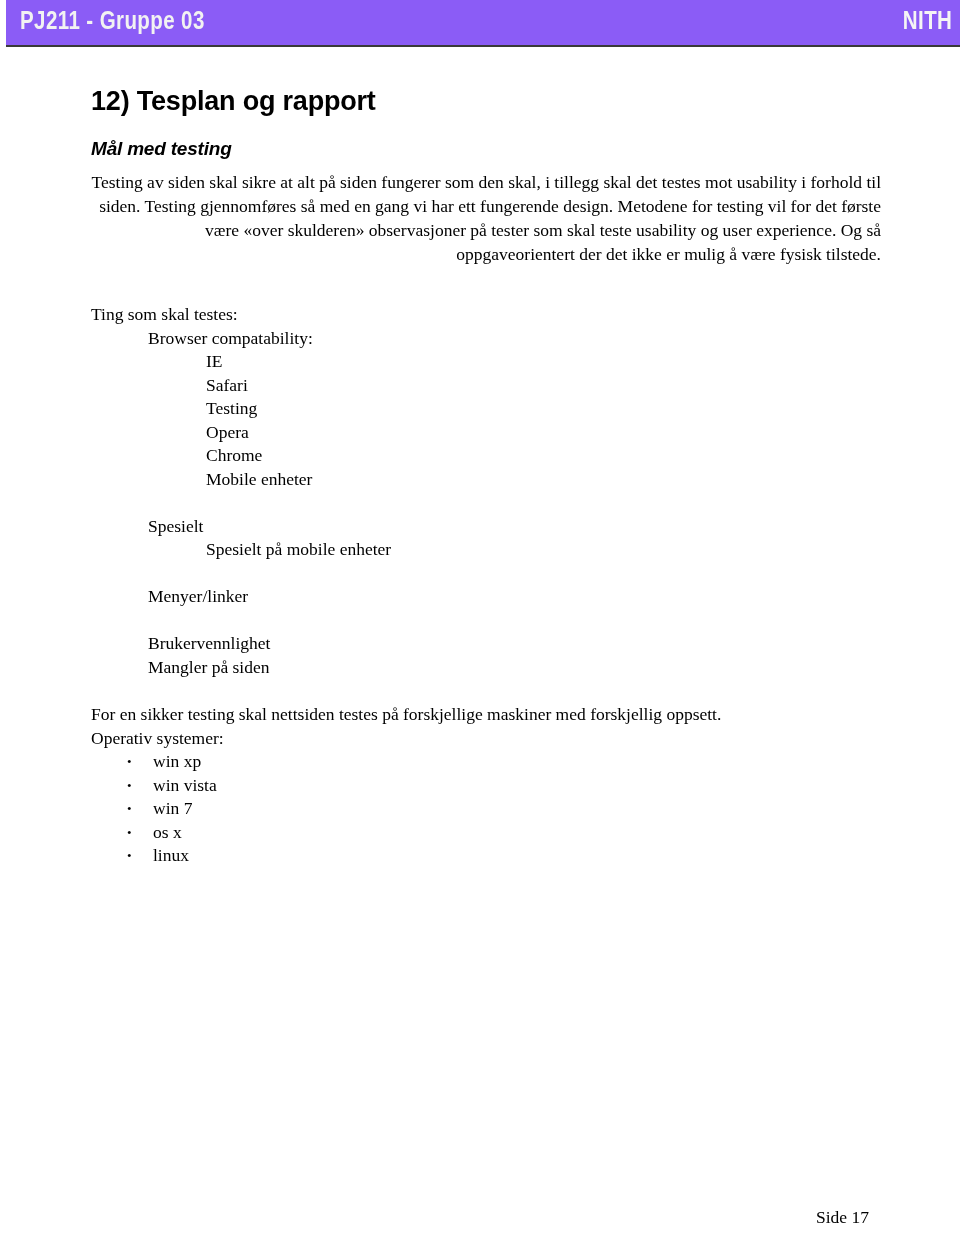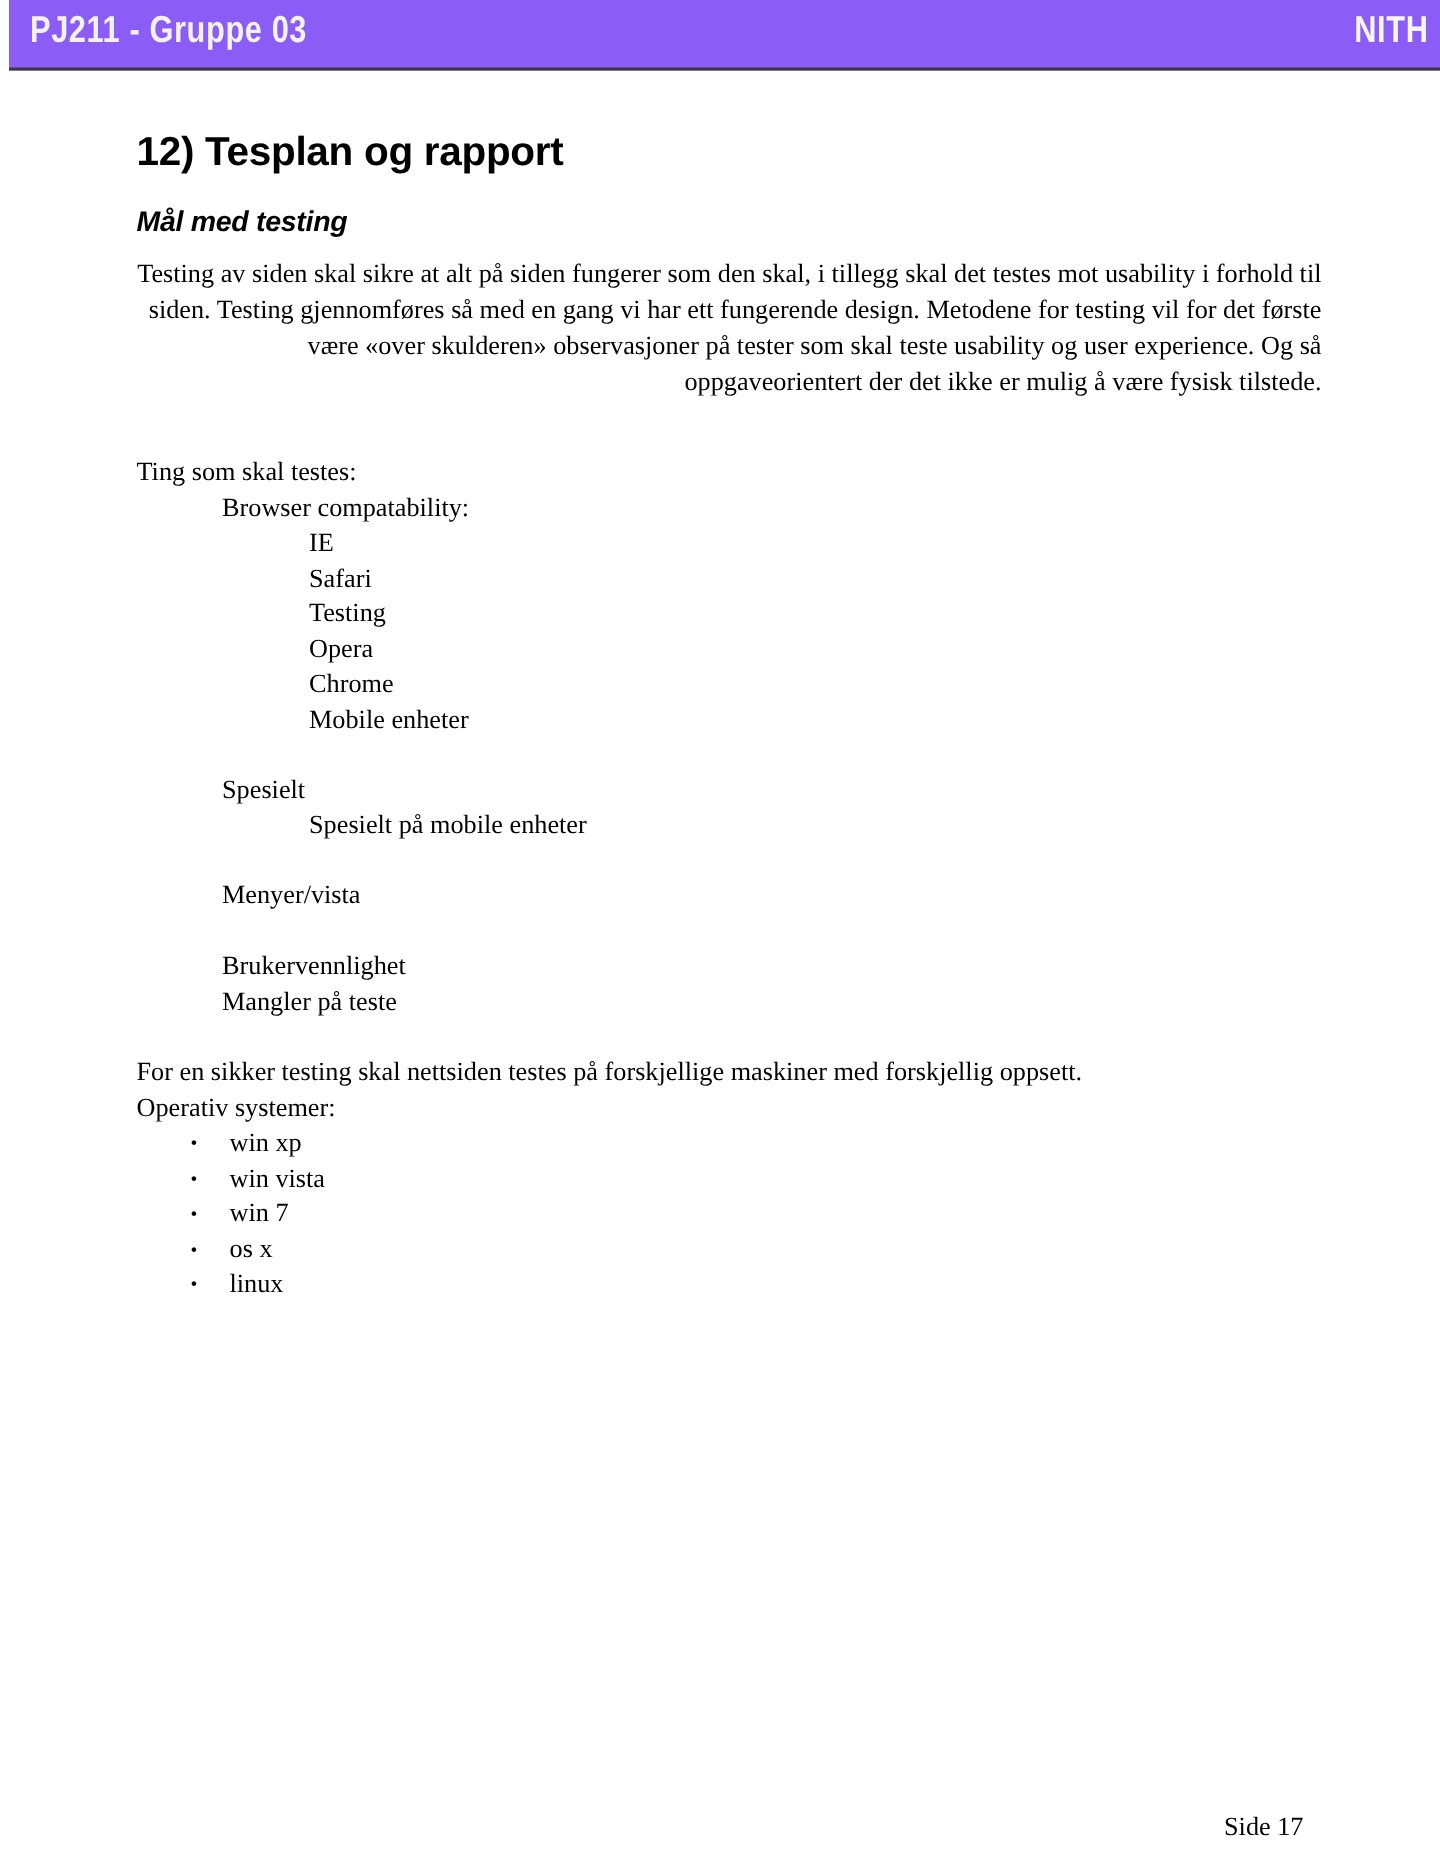--- a/index.html
+++ b/index.html
@@ -209,26 +209,26 @@
       <div class="outline-line lvl2">Chrome</div>
       <div class="outline-line lvl2">Mobile enheter</div>
 
       <div class="gap"></div>
 
       <div class="outline-line lvl1">Spesielt</div>
       <div class="outline-line lvl2">Spesielt på mobile enheter</div>
 
       <div class="gap"></div>
 
-      <div class="outline-line lvl1">Menyer/vista</div>
+      <div class="outline-line lvl1">Menyer/linker</div>
 
       <div class="gap"></div>
 
       <div class="outline-line lvl1">Brukervennlighet</div>
-      <div class="outline-line lvl1">Mangler på teste</div>
+      <div class="outline-line lvl1">Mangler på siden</div>
 
     </div>
 
     <div class="closing">
 
       <div class="closing-line">For en sikker testing skal nettsiden testes på forskjellige maskiner med forskjellig oppsett.</div>
 
       <div class="closing-line">Operativ systemer:</div>
 
       <ul class="os-list">

